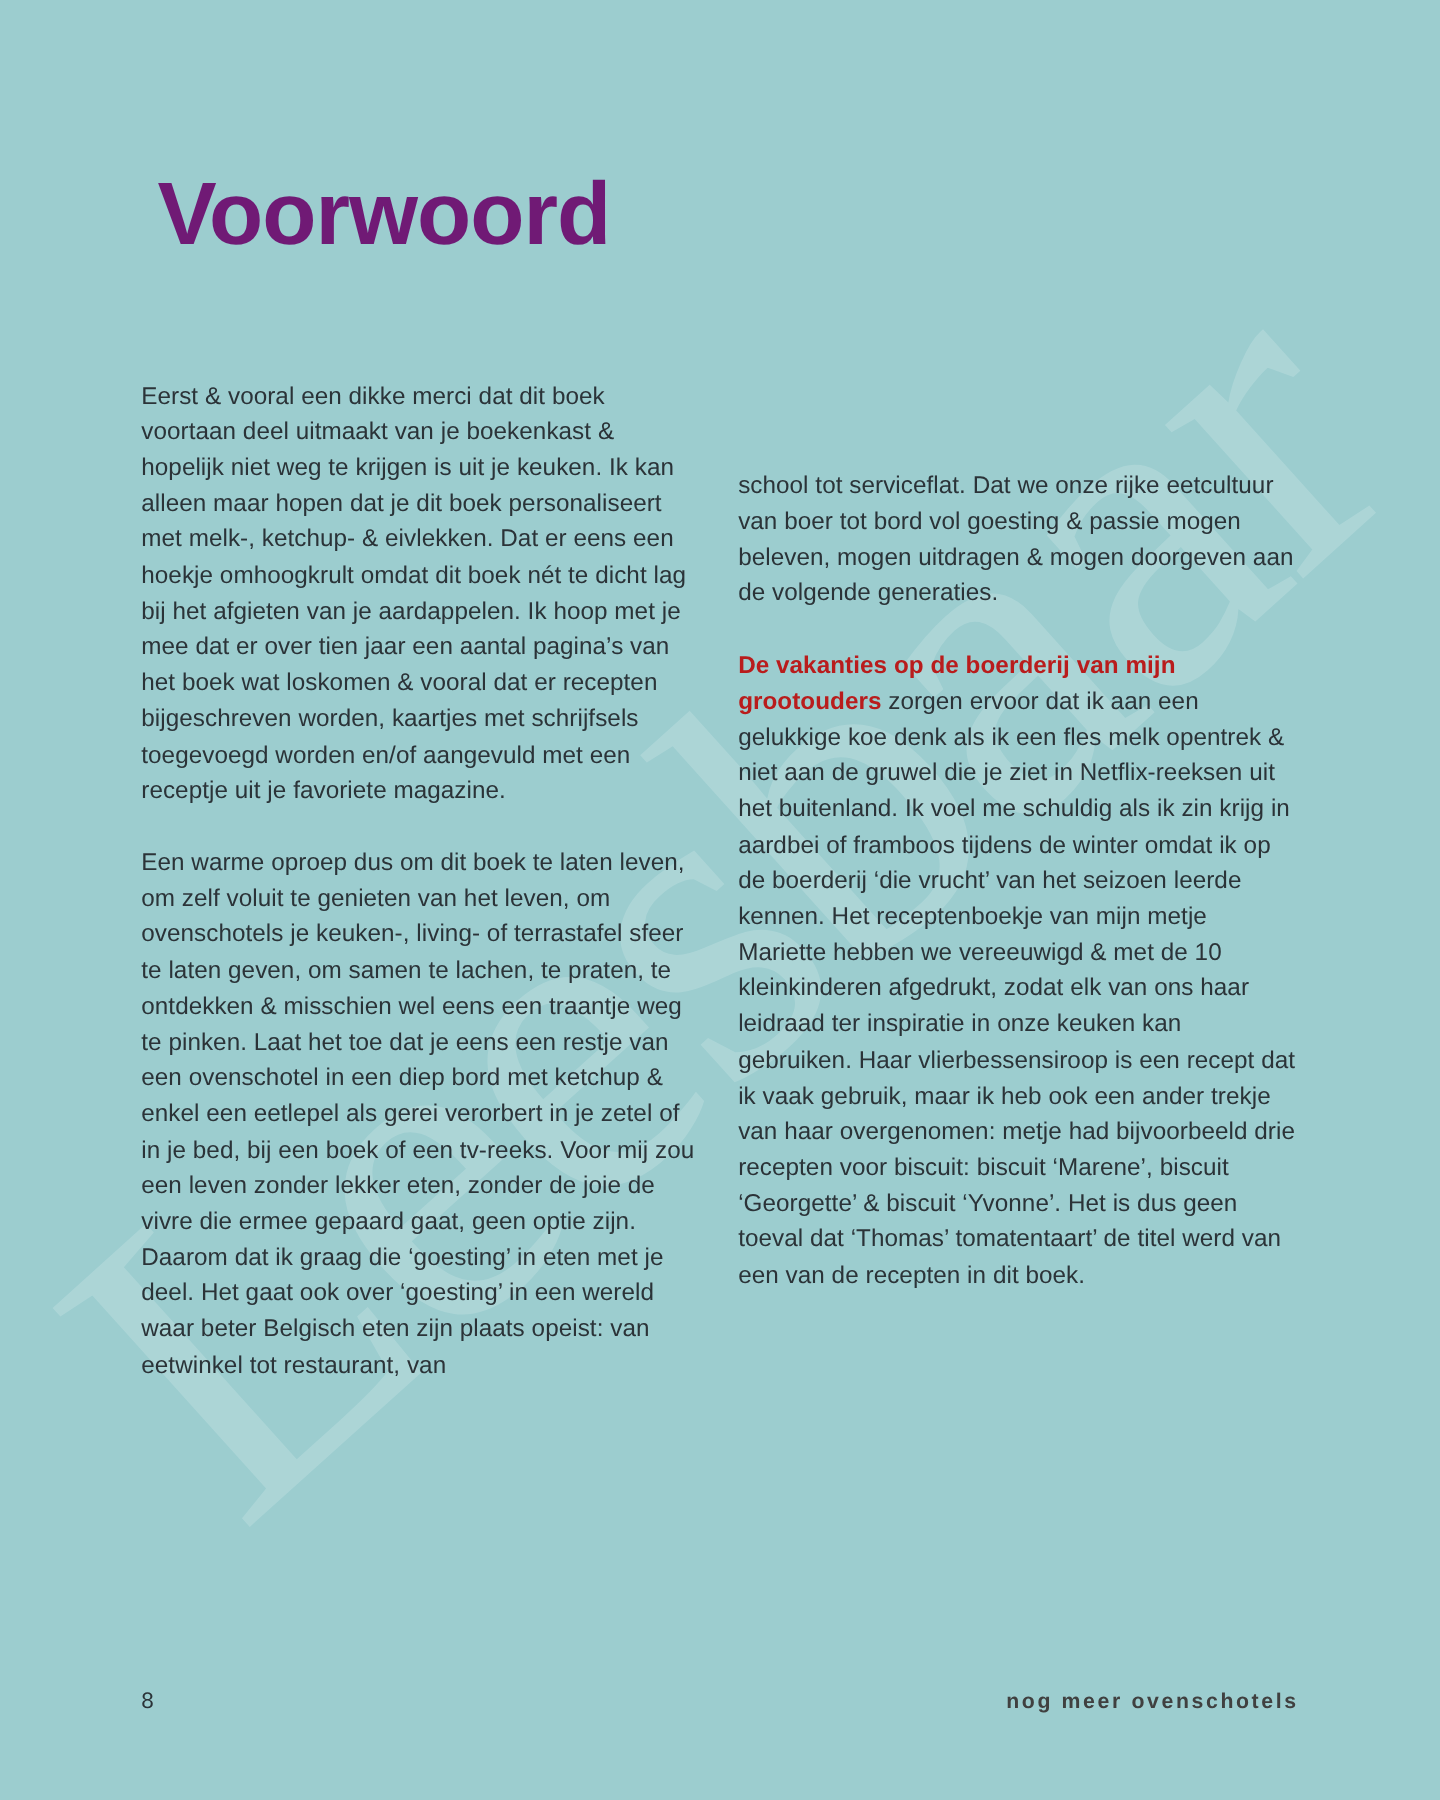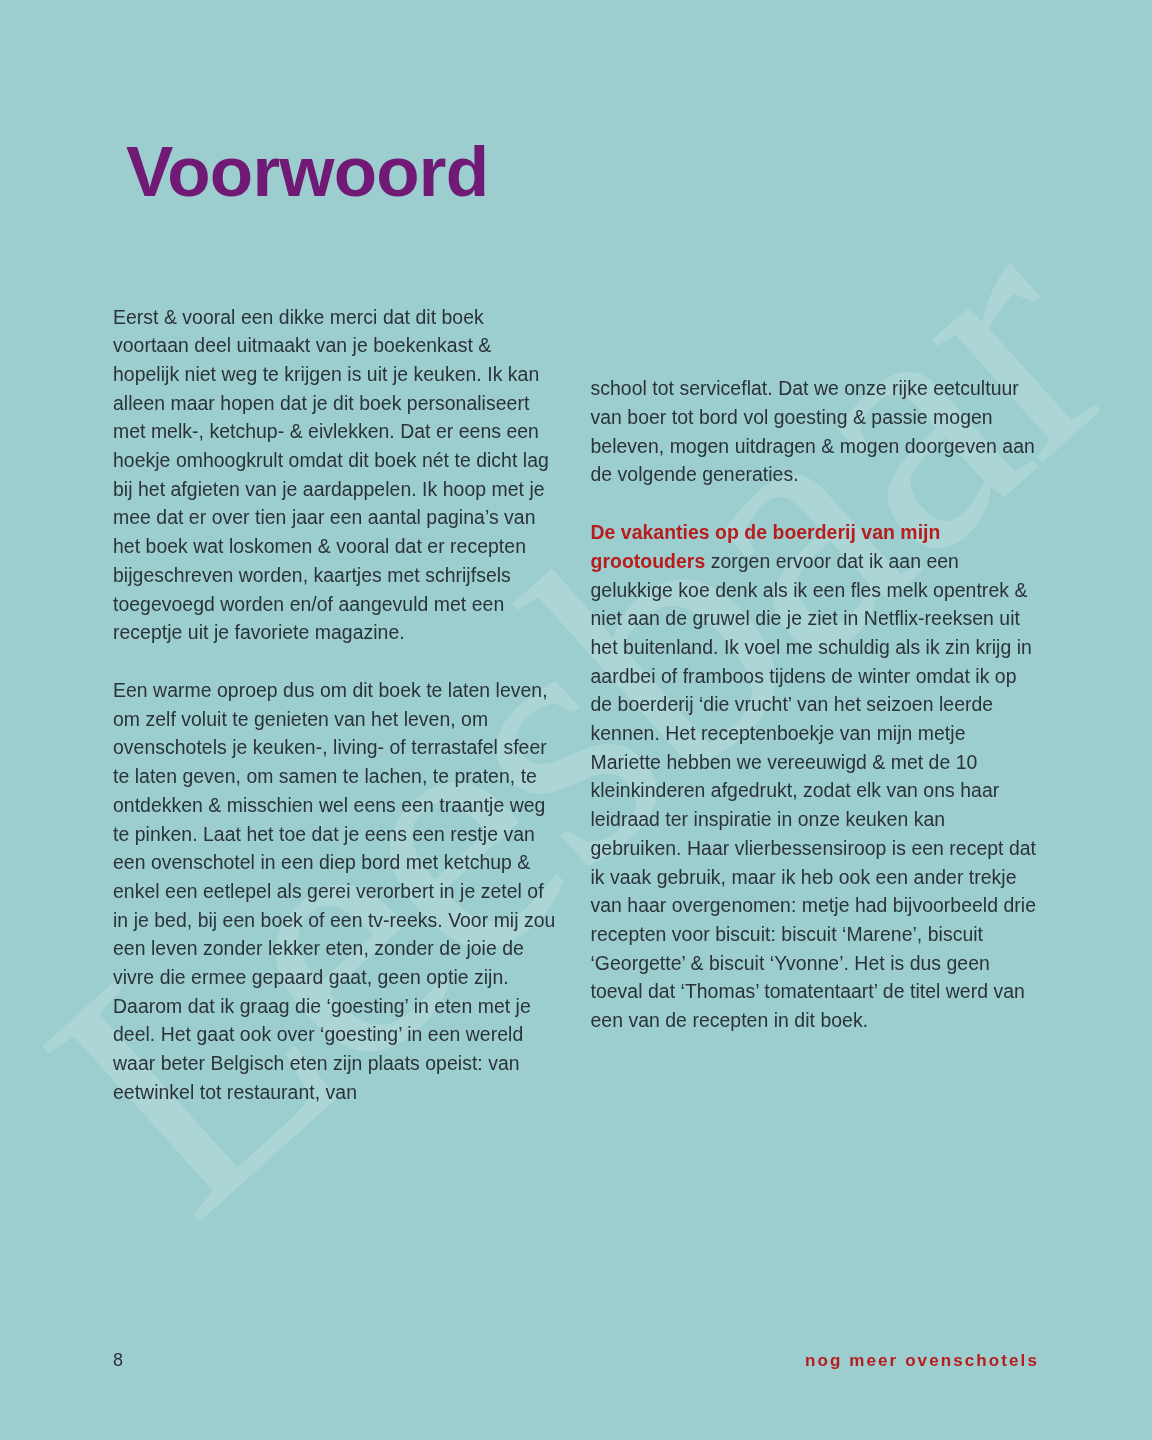--- a/index.html
+++ b/index.html
@@ -101,21 +101,21 @@
     justify-content: space-between;
   }
   .folio {
     font-size: 18px;
     color: #2b3338;
     font-weight: 400;
   }
   .running-title {
     font-size: 17px;
     font-weight: 700;
-    color: #b91c1c;
+    color: #404040;
     letter-spacing: 2.1px;
   }
 </style>
 </head>
 <body>
 
 <div class="page">
 
   <div class="watermark-layer">
     <div class="watermark">Leesbaar</div>

